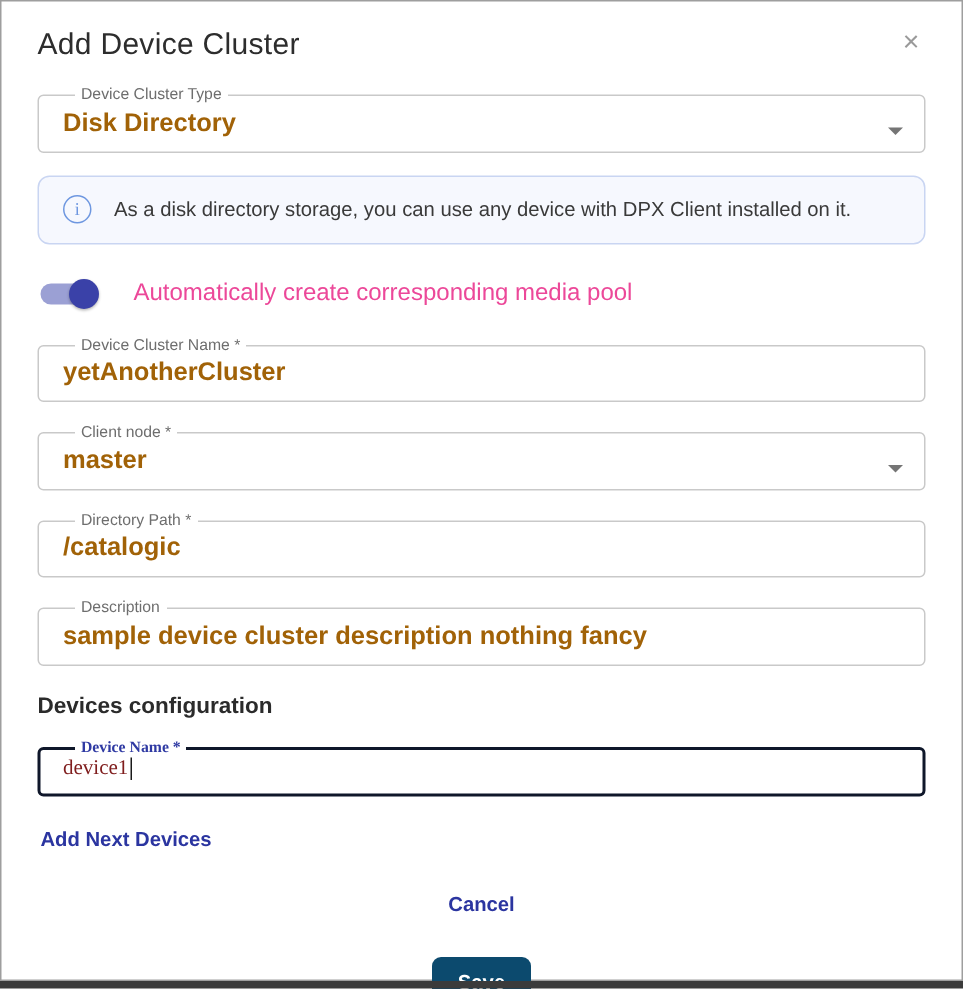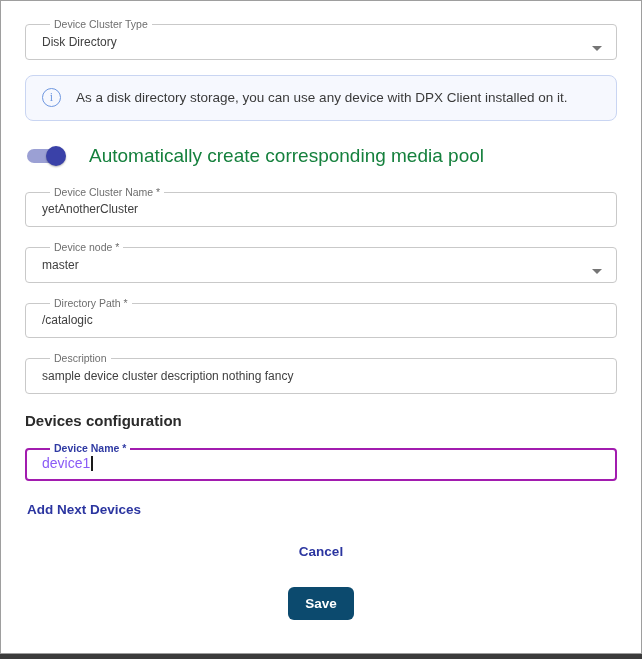--- a/index.html
+++ b/index.html
@@ -44,42 +44,44 @@
     margin-bottom: 15px;
     min-height: 38px;
   }
   fieldset.field legend {
     font-size: 10.5px; color: #6e6e6e;
     padding: 0 4px; margin-left: 10px;
     line-height: 1.1;
   }
   fieldset.field input {
     border: none; outline: none; width: 100%;
-    font-size: 12px; color: #404040;
+    font-size: 17px; color: #a16207;
     font-family: "Liberation Sans", sans-serif;
     background: transparent;
     padding: 1px 0 0 2px;
+    font-weight: bold;
   }
   fieldset.field.focused {
-    border: 2px solid #a21caf;
+    border: 2px solid #0f172a;
     padding: 0 4px 8px 13px;
+    font-family: Liberation Serif, serif;
   }
   fieldset.field.focused legend { color: #2f3aa3; font-weight: bold; }
   .caret-down {
     position: absolute; right: 14px; top: 15px;
     width: 0; height: 0;
     border-left: 5px solid transparent;
     border-right: 5px solid transparent;
     border-top: 5px solid #757575;
   }
   .text-caret {
     display: inline-block; width: 1.5px; height: 15px;
     background: #1a1a1a; margin-left: 1px; vertical-align: text-bottom;
   }
-  .value-div { font-size: 14px; color: #8b5cf6; padding: 1px 0 0 2px; min-height: 17px; }
+  .value-div { font-size: 14px; color: #7f1d1d; padding: 1px 0 0 2px; min-height: 17px; }
   
   .info-box {
     display: flex; align-items: center; gap: 15px;
     background: #f6f8fe;
     border: 1px solid #c9d5f2;
     border-radius: 8px;
     padding: 12px 16px;
     margin-bottom: 24px;
     min-height: 46px;
   }
@@ -108,21 +110,21 @@
     position: relative; width: 36px; height: 14px;
     background: #9ba0d4; border-radius: 7px;
     cursor: pointer; flex: 0 0 auto; margin-left: 2px;
   }
   .toggle .thumb {
     position: absolute; right: -3px; top: -3px;
     width: 20px; height: 20px; border-radius: 50%;
     background: #3a41a8;
     box-shadow: 0 1px 2px rgba(0,0,0,0.3);
   }
-  .toggle-label { font-size: 19px; color: #15803d; }
+  .toggle-label { font-size: 16px; color: #ec4899; }
   
   .add-device-link {
     display: inline-block;
     font-size: 13.5px; font-weight: bold; color: #2b35a0;
     text-decoration: none;
     margin: 6px 0 0 2px;
     cursor: pointer;
   }
   .actions-row {
     display: flex; justify-content: flex-end; align-items: center;
@@ -140,20 +142,24 @@
     padding: 9px 17px; cursor: pointer;
     font-family: inherit;
   }
   .spacer-sm { height: 3px; }
 </style>
 </head>
 <body>
 
 <div class="dialog">
 
+  <div class="dialog-header">
+    <div class="dialog-title">Add Device Cluster</div>
+    <button class="close-btn">×</button>
+  </div>
 
   <fieldset class="field">
     <legend>Device Cluster Type</legend>
     <input type="text" readonly="" value="Disk Directory" style="">
     <span class="caret-down"></span>
   </fieldset>
 
   <div class="info-box">
     <span class="info-icon">i</span>
     <span class="info-text">As a disk directory storage, you can use any device with DPX Client installed on it.</span>
@@ -166,21 +172,21 @@
     </div>
     <span class="toggle-label">Automatically create corresponding media pool</span>
   </div>
 
   <fieldset class="field">
     <legend>Device Cluster Name *</legend>
     <input type="text" value="yetAnotherCluster" style="">
   </fieldset>
 
   <fieldset class="field">
-    <legend>Device node *</legend>
+    <legend>Client node *</legend>
     <input type="text" readonly="" value="master" style="">
     <span class="caret-down"></span>
   </fieldset>
 
   <fieldset class="field">
     <legend>Directory Path *</legend>
     <input type="text" value="/catalogic" style="">
   </fieldset>
 
   <fieldset class="field">

